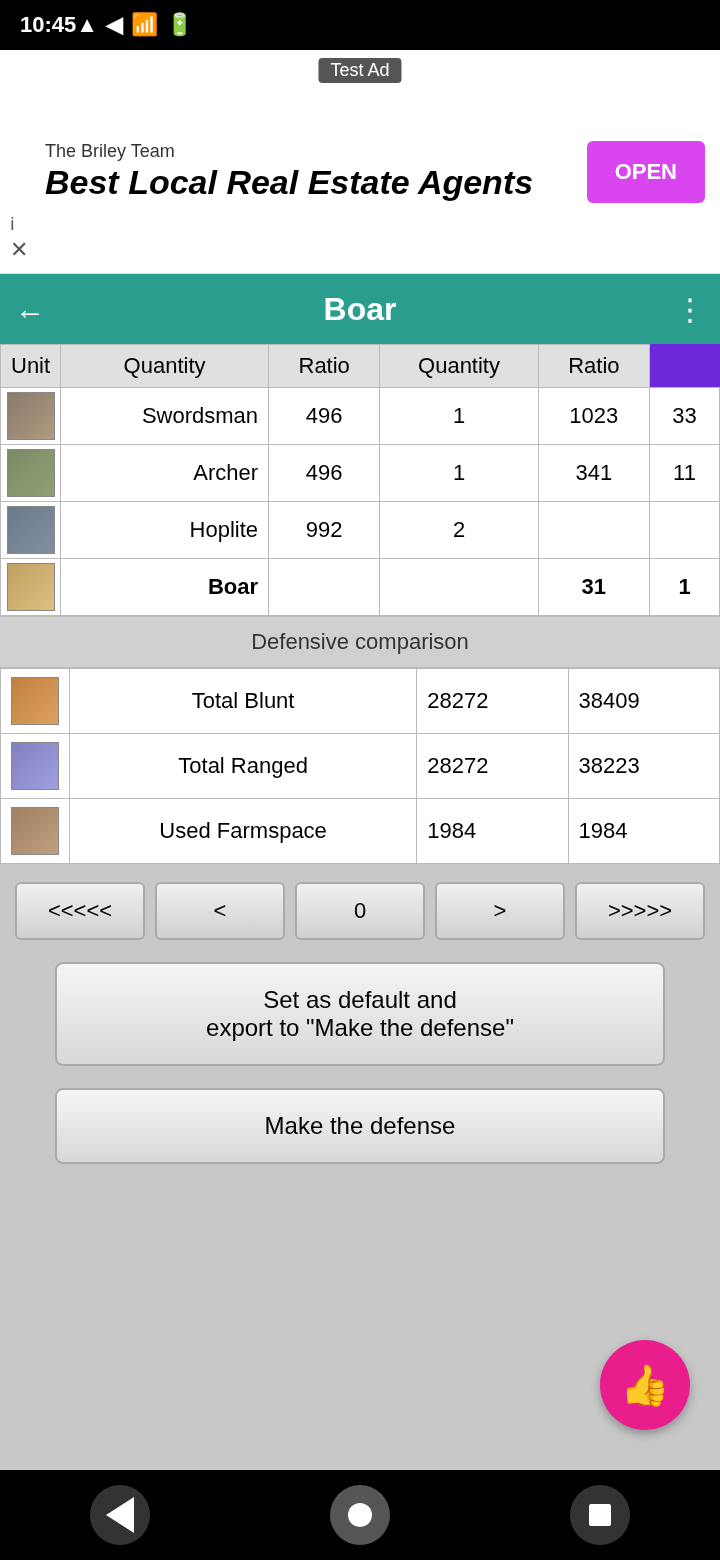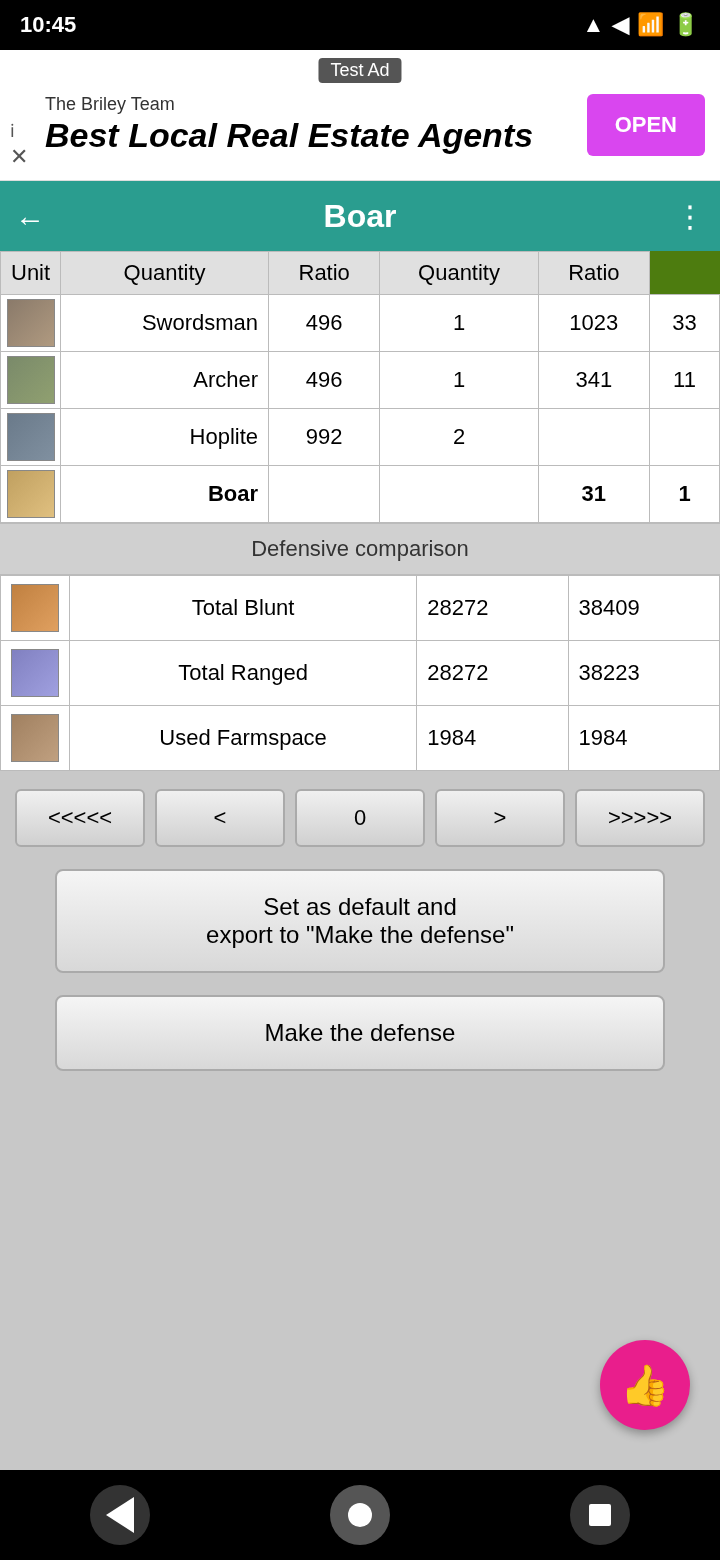--- a/index.html
+++ b/index.html
@@ -12,35 +12,35 @@
       position: relative;
     }
 
     
     .status-bar {
       background: #000;
       color: #fff;
       height: 50px;
       display: flex;
       align-items: center;
-      justify-content: space-between;
+      justify-content: flex-start;
       padding: 0 20px;
       font-size: 22px;
       font-weight: bold;
     }
     .status-bar-right {
       display: flex;
       align-items: center;
       gap: 8px;
     }
 
     
     .ad-banner {
       background: #fff;
-      height: 131px;
+      height: 224px;
       display: flex;
       align-items: center;
       padding: 10px 15px;
       border-bottom: 1px solid #ddd;
       position: relative;
     }
     .ad-label {
       position: absolute;
       top: 8px;
       left: 50%;
@@ -121,21 +121,21 @@
     .more-btn {
       color: #fff;
       font-size: 30px;
       cursor: pointer;
       background: none;
       border: none;
     }
 
     
     .table-container {
-      background: #4d7c0f;
+      background: #6d28d9;
       overflow-x: auto;
     }
     table {
       width: 100%;
       border-collapse: collapse;
       font-size: 22px;
     }
     th {
       background: #e0e0e0;
       border: 1px solid #bbb;

